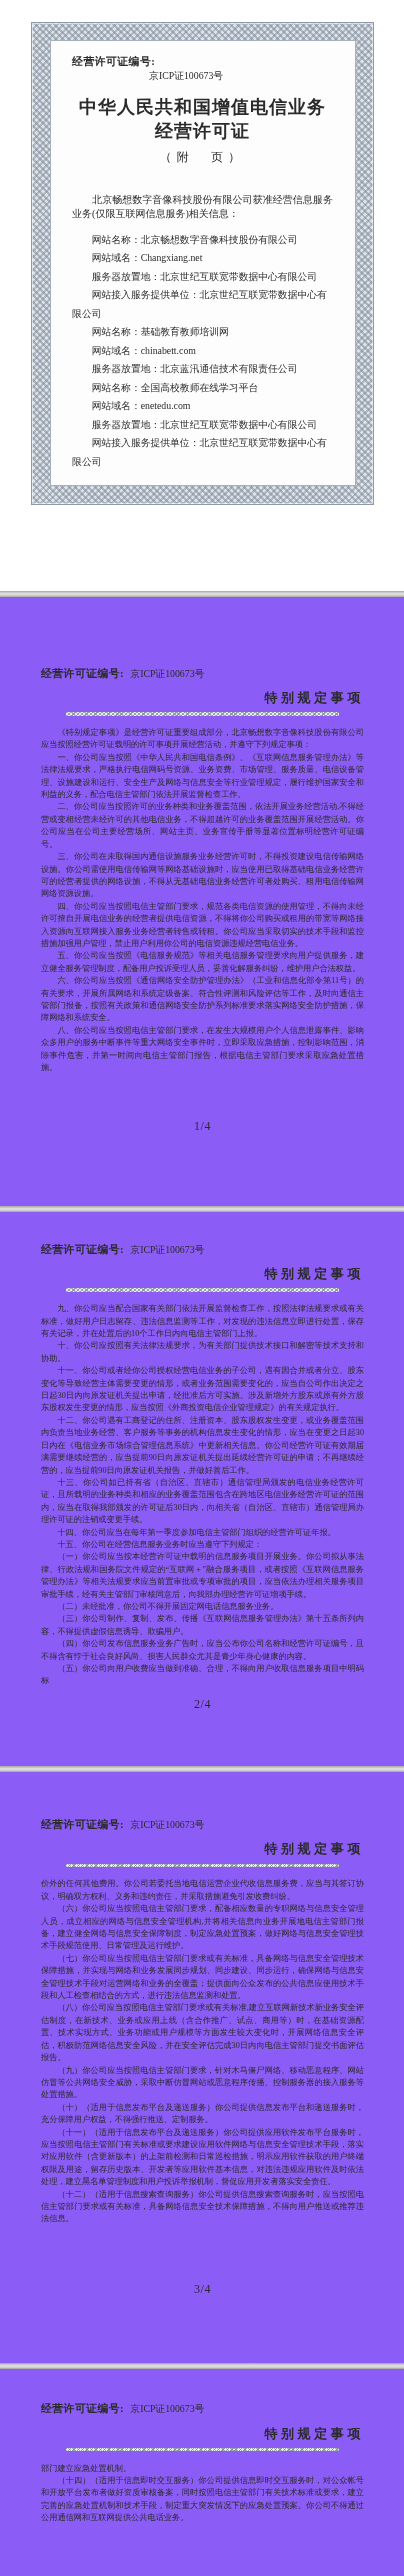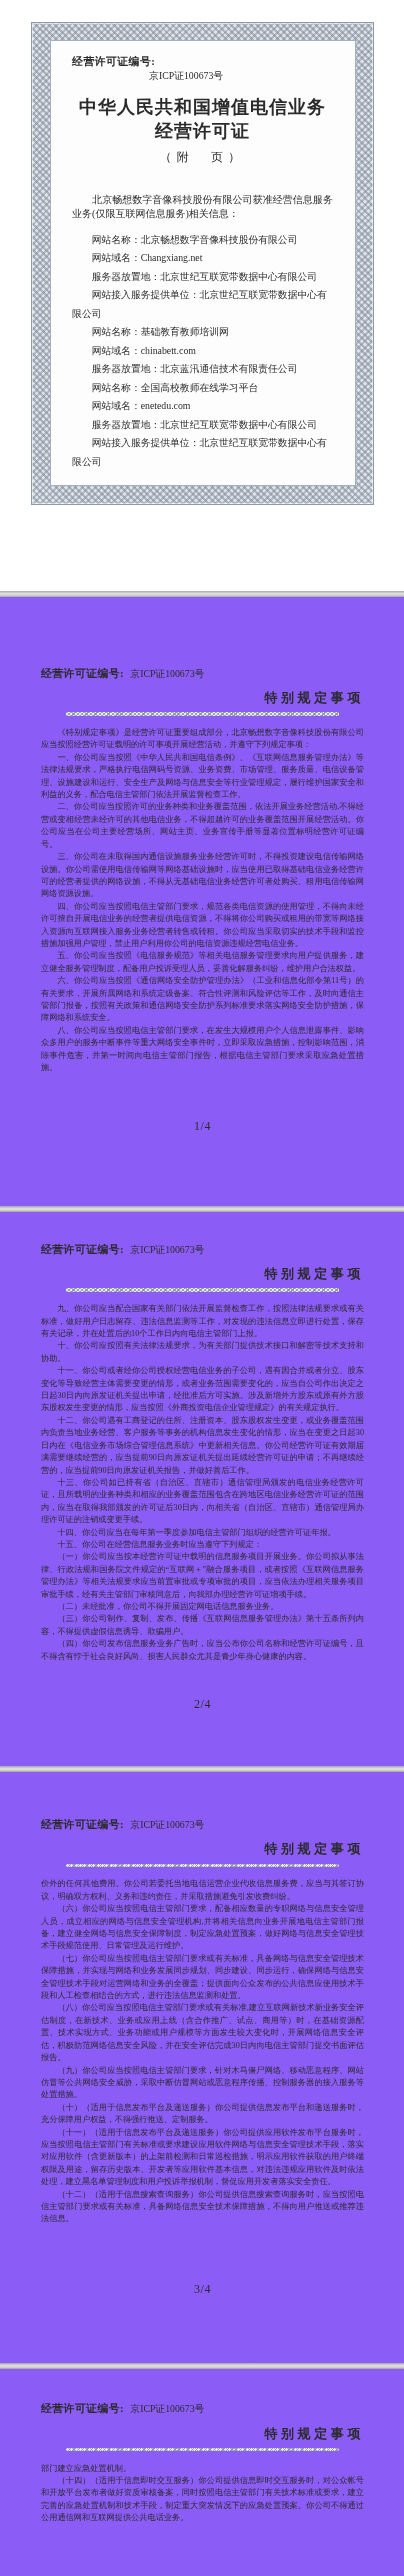--- a/index.html
+++ b/index.html
@@ -153,20 +153,21 @@
       <p class="para">十、你公司应按照有关法律法规要求，为有关部门提供技术接口和解密等技术支持和协助。</p>
       <p class="para">十一、你公司或者经你公司授权经营电信业务的子公司，遇有因合并或者分立、股东变化等导致经营主体需要变更的情形，或者业务范围需要变化的，应当自公司作出决定之日起30日内向原发证机关提出申请，经批准后方可实施。涉及新增外方股东或原有外方股东股权发生变更的情形，应当按照《外商投资电信企业管理规定》的有关规定执行。</p>
       <p class="para">十二、你公司遇有工商登记的住所、注册资本、股东股权发生变更，或业务覆盖范围内负责当地业务经营、客户服务等事务的机构信息发生变化的情形，应当在变更之日起30日内在《电信业务市场综合管理信息系统》中更新相关信息。你公司经营许可证有效期届满需要继续经营的，应当提前90日向原发证机关提出延续经营许可证的申请；不再继续经营的，应当提前90日向原发证机关报告，并做好善后工作。</p>
       <p class="para">十三、你公司如已持有省（自治区、直辖市）通信管理局颁发的电信业务经营许可证，且所载明的业务种类和相应的业务覆盖范围包含在跨地区电信业务经营许可证的范围内，应当在取得我部颁发的许可证后30日内，向相关省（自治区、直辖市）通信管理局办理许可证的注销或变更手续。</p>
       <p class="para">十四、你公司应当在每年第一季度参加电信主管部门组织的经营许可证年报。</p>
       <p class="para">十五、你公司在经营信息服务业务时应当遵守下列规定：</p>
       <p class="para">（一）你公司应当按本经营许可证中载明的信息服务项目开展业务。你公司拟从事法律、行政法规和国务院文件规定的“互联网＋”融合服务项目，或者按照《互联网信息服务管理办法》等相关法规要求应当前置审批或专项审批的项目，应当依法办理相关服务项目审批手续，经有关主管部门审核同意后，向我部办理经营许可证增项手续。</p>
       <p class="para">（二）未经批准，你公司不得开展固定网电话信息服务业务。</p>
       <p class="para">（三）你公司制作、复制、发布、传播《互联网信息服务管理办法》第十五条所列内容，不得提供虚假信息诱导、欺骗用户。</p>
       <p class="para">（四）你公司发布信息服务业务广告时，应当公布你公司名称和经营许可证编号，且不得含有悖于社会良好风尚、损害人民群众尤其是青少年身心健康的内容。</p>
+      <p class="para">（五）你公司向用户收费应当做到准确、合理，不得向用户收取信息服务项目中明码标</p>
     </div>
   <div class="pagenum">2/4</div>
 </section>
 
 <div class="page-divider"></div>
 
 <section class="spec-page p4">
   <div class="spec-header">
     <span class="hdr-label">经营许可证编号:</span>
     <span class="hdr-no">京ICP证100673号</span>

